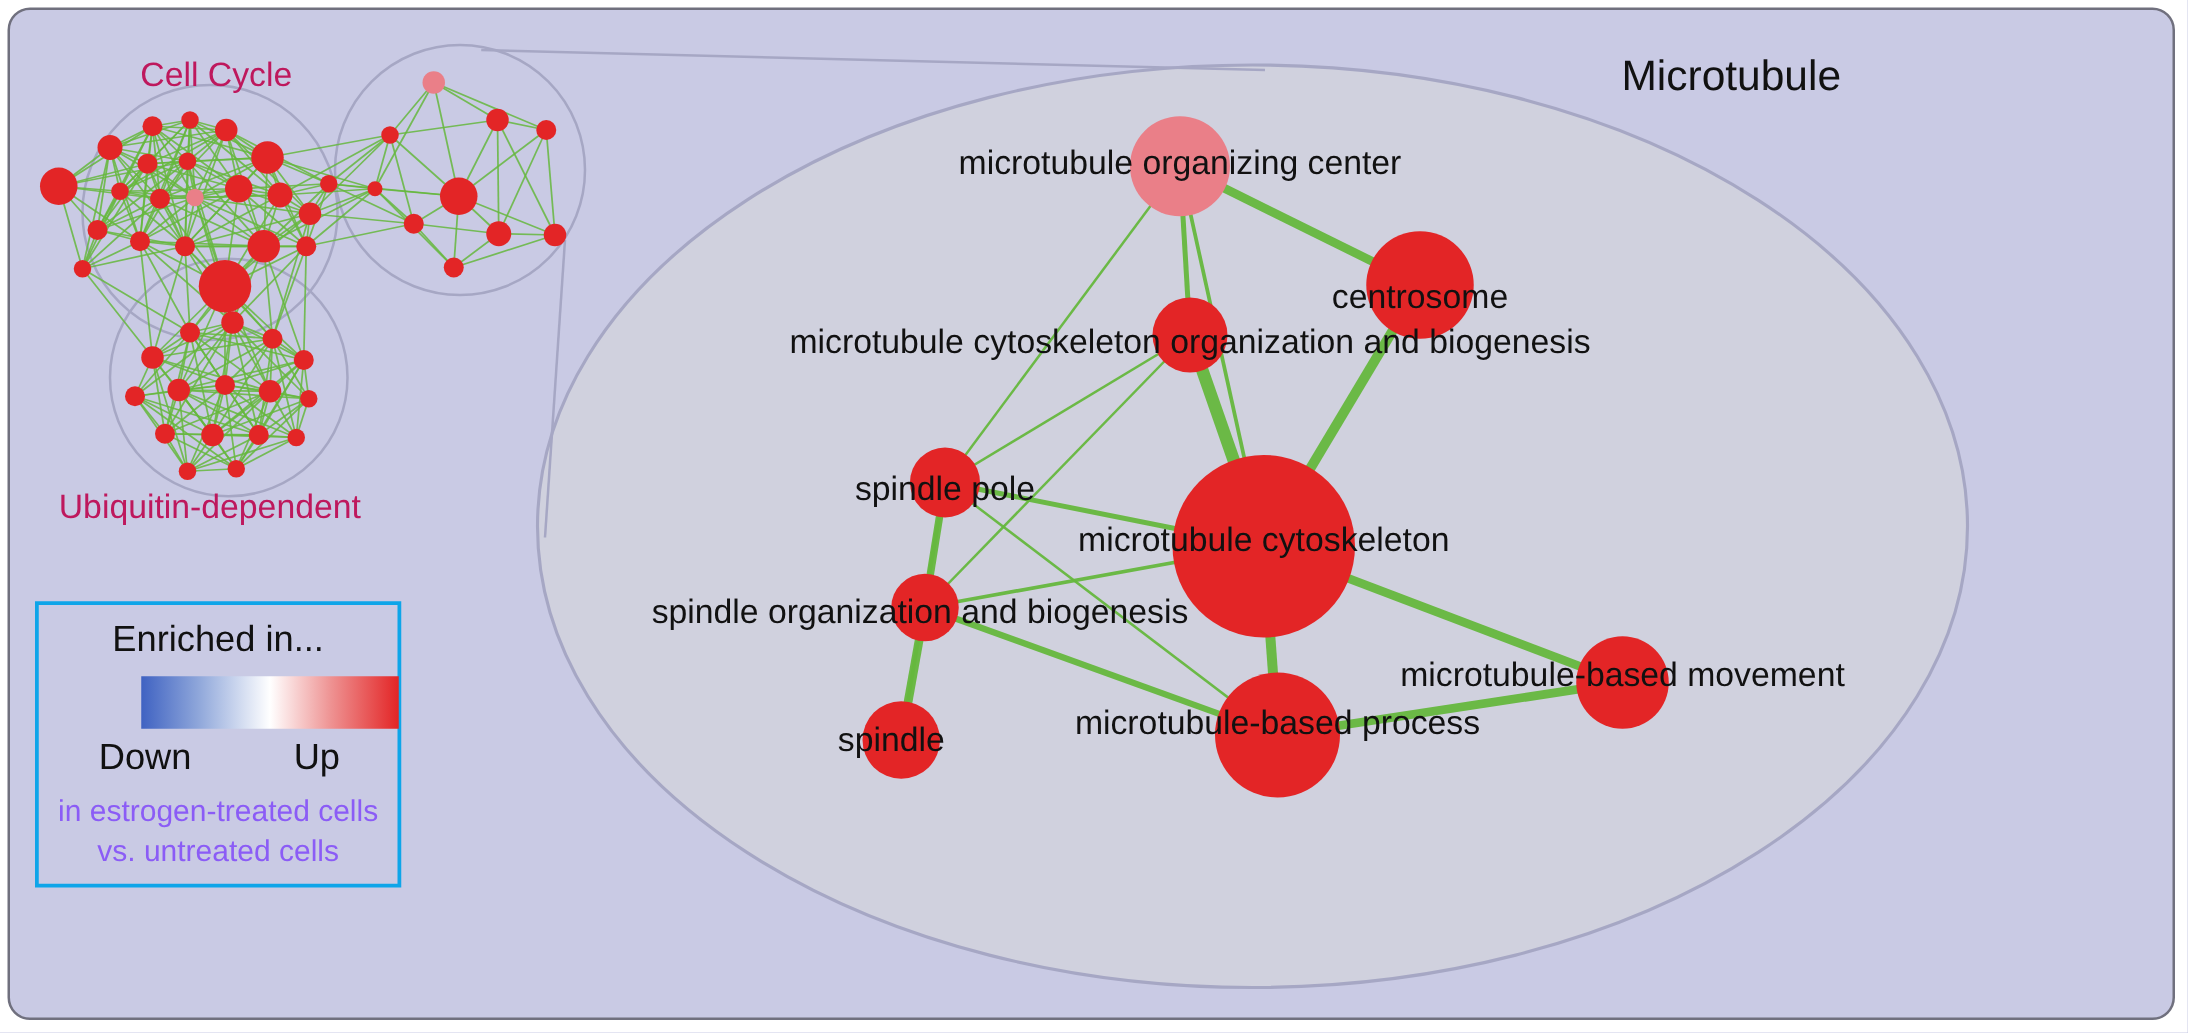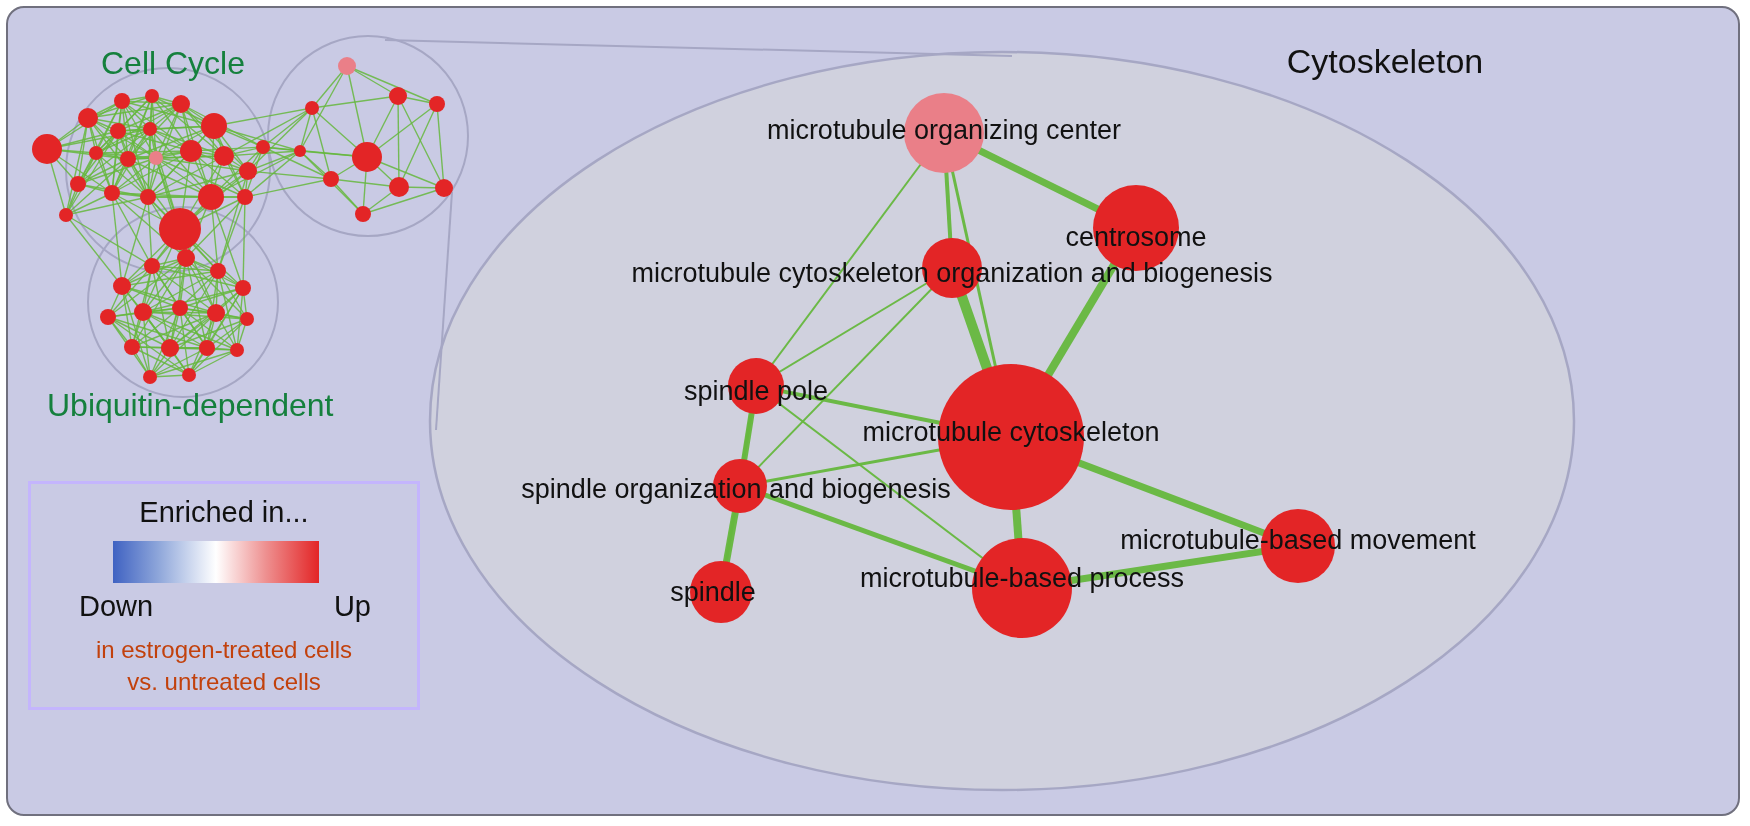--- a/index.html
+++ b/index.html
@@ -8,32 +8,32 @@
     background:#ffffff;
     font-family:"Liberation Sans", sans-serif;
   }
   .canvas-bg{
     position:absolute;left:6px;top:6px;width:1734px;height:810px;
     background:#c9cae4;border:2px solid #70707e;border-radius:18px;
     box-sizing:border-box;
   }
   #net{position:absolute;left:0;top:0;}
   .lbl{position:absolute;white-space:nowrap;}
-  .lbl-gray{color:#15803d;font-size:32px;font-weight:400;}
+  .lbl-gray{color:#be185d;font-size:27px;font-weight:400;}
   .cell-cycle{left:73px;top:45px;width:200px;text-align:center;}
   .ubiq{left:31px;top:387px;line-height:36px;margin-left:16px;}
   .mt-title{left:1255px;top:42px;width:260px;text-align:center;color:#111111;font-size:34px;line-height:39px;}
   .legend{
-    position:absolute;left:28px;top:481px;width:392px;height:229px;
-    border:3px solid #c4b5fd;box-sizing:border-box;background:transparent;
+    position:absolute;left:28px;top:481px;width:293px;height:229px;
+    border:3px solid #0ea5e9;box-sizing:border-box;background:transparent;
   }
   .legend-title{position:absolute;top:12px;left:0;right:0;text-align:center;font-size:29px;color:#111111;}
   .legend-bar{position:absolute;left:82px;top:57px;width:206px;height:42px;}
   .legend-row{position:absolute;top:106px;left:48px;right:46px;display:flex;justify-content:space-between;font-size:29px;color:#111111;}
-  .legend-cap{position:absolute;left:0;right:0;text-align:center;font-size:24px;color:#c2410c;}
+  .legend-cap{position:absolute;left:0;right:0;text-align:center;font-size:24px;color:#8b5cf6;}
   .cap1{top:152px;}
   .cap2{top:184px;}
 </style>
 </head>
 <body>
 
 <div class="canvas-bg"></div>
 
 <svg id="net" width="1750" height="826" viewBox="0 0 1750 826">
     <ellipse cx="1002" cy="421" rx="572" ry="369" fill="#d0d1de" stroke="#a6a7c4" stroke-width="2.5"></ellipse>
@@ -437,21 +437,21 @@
     <text x="713" y="592" text-anchor="middle" dominant-baseline="central" font-size="27" fill="#111111" font-family="&quot;Liberation Sans&quot;, sans-serif">spindle</text>
   </svg>
 
 <div class="lbl lbl-gray cell-cycle">Cell Cycle</div>
 
 <div class="lbl lbl-gray ubiq">
   <div>Ubiquitin-dependent</div>
 </div>
 
 <div class="lbl mt-title">
-  <div>Cytoskeleton</div>
+  <div>Microtubule</div>
 </div>
 
 <div class="legend">
   <div class="legend-title">Enriched in...</div>
   <div class="legend-bar" id="legend-bar" style="background: linear-gradient(to right, rgb(63, 98, 194) 0%, rgb(142, 166, 218) 22%, rgb(255, 255, 255) 50%, rgb(238, 145, 145) 74%, rgb(227, 37, 38) 100%);"></div>
   <div class="legend-row">
     <span>Down</span>
     <span>Up</span>
   </div>
   <div class="legend-cap cap1">in estrogen-treated cells</div>

